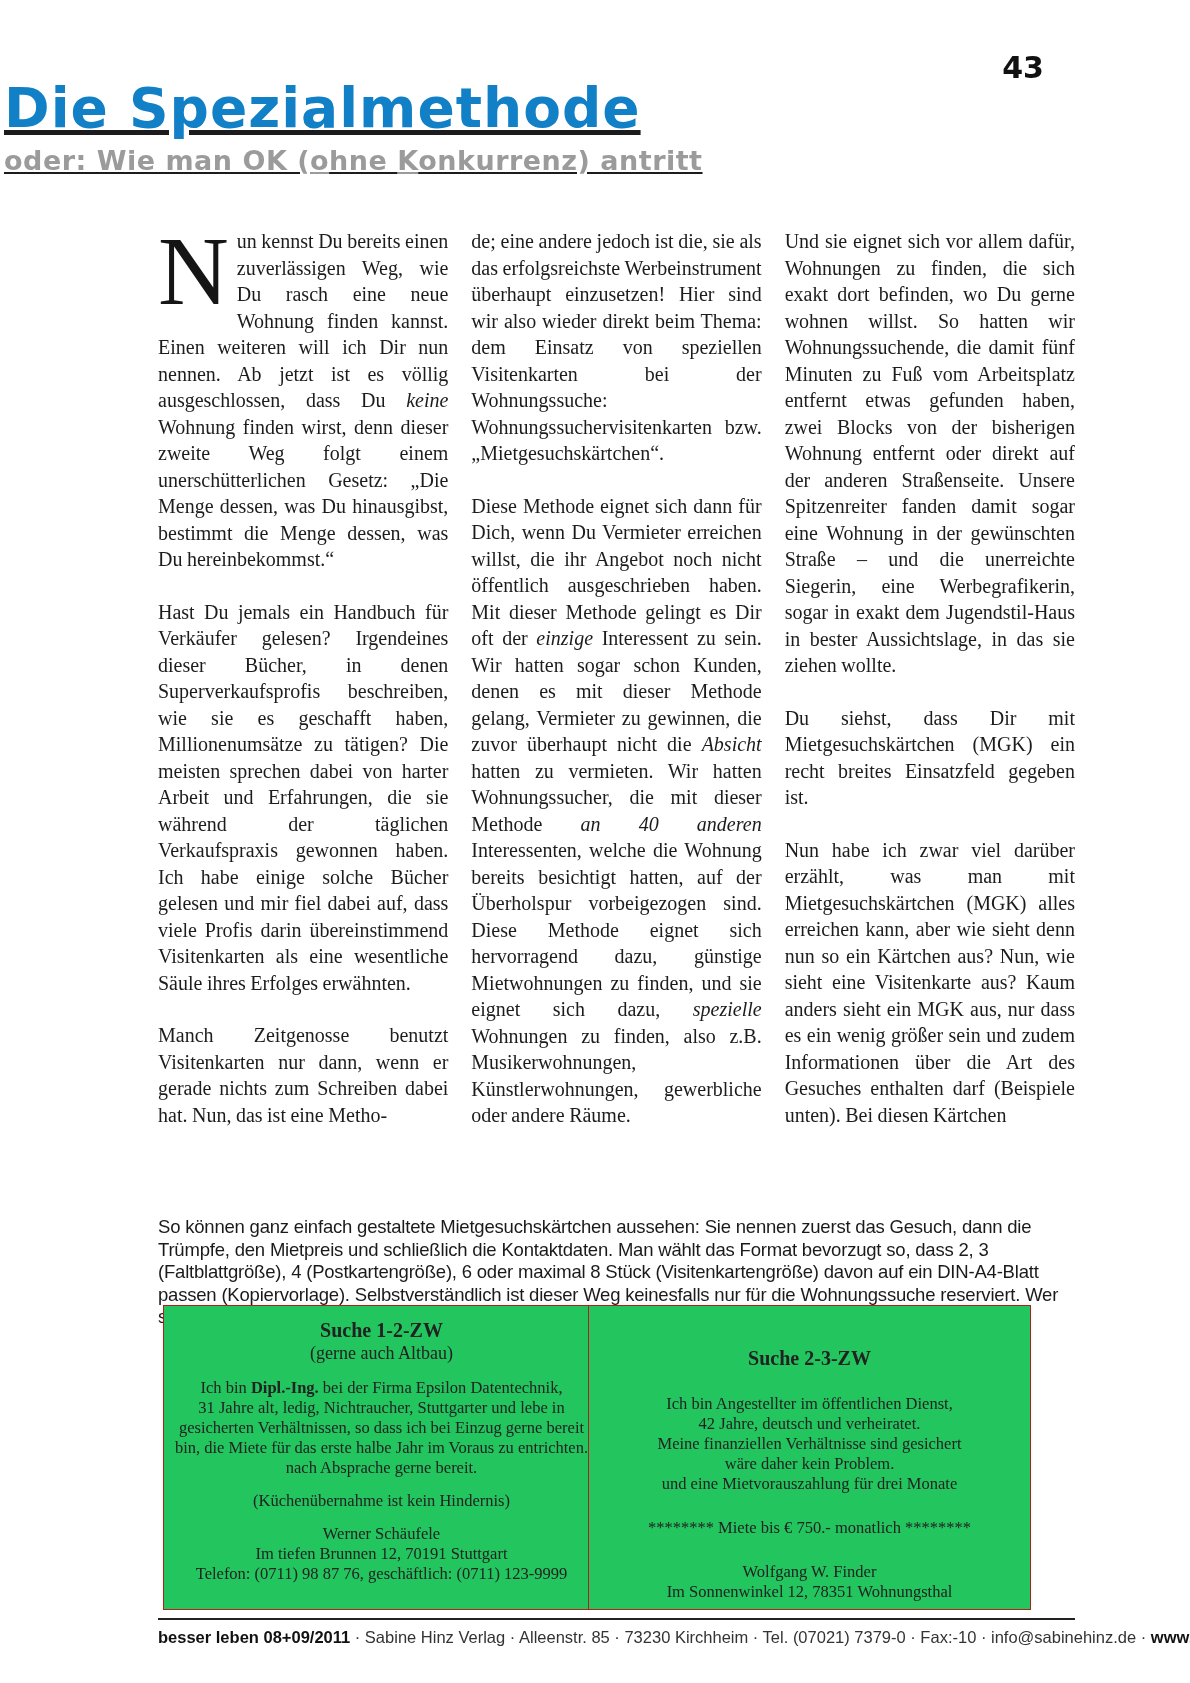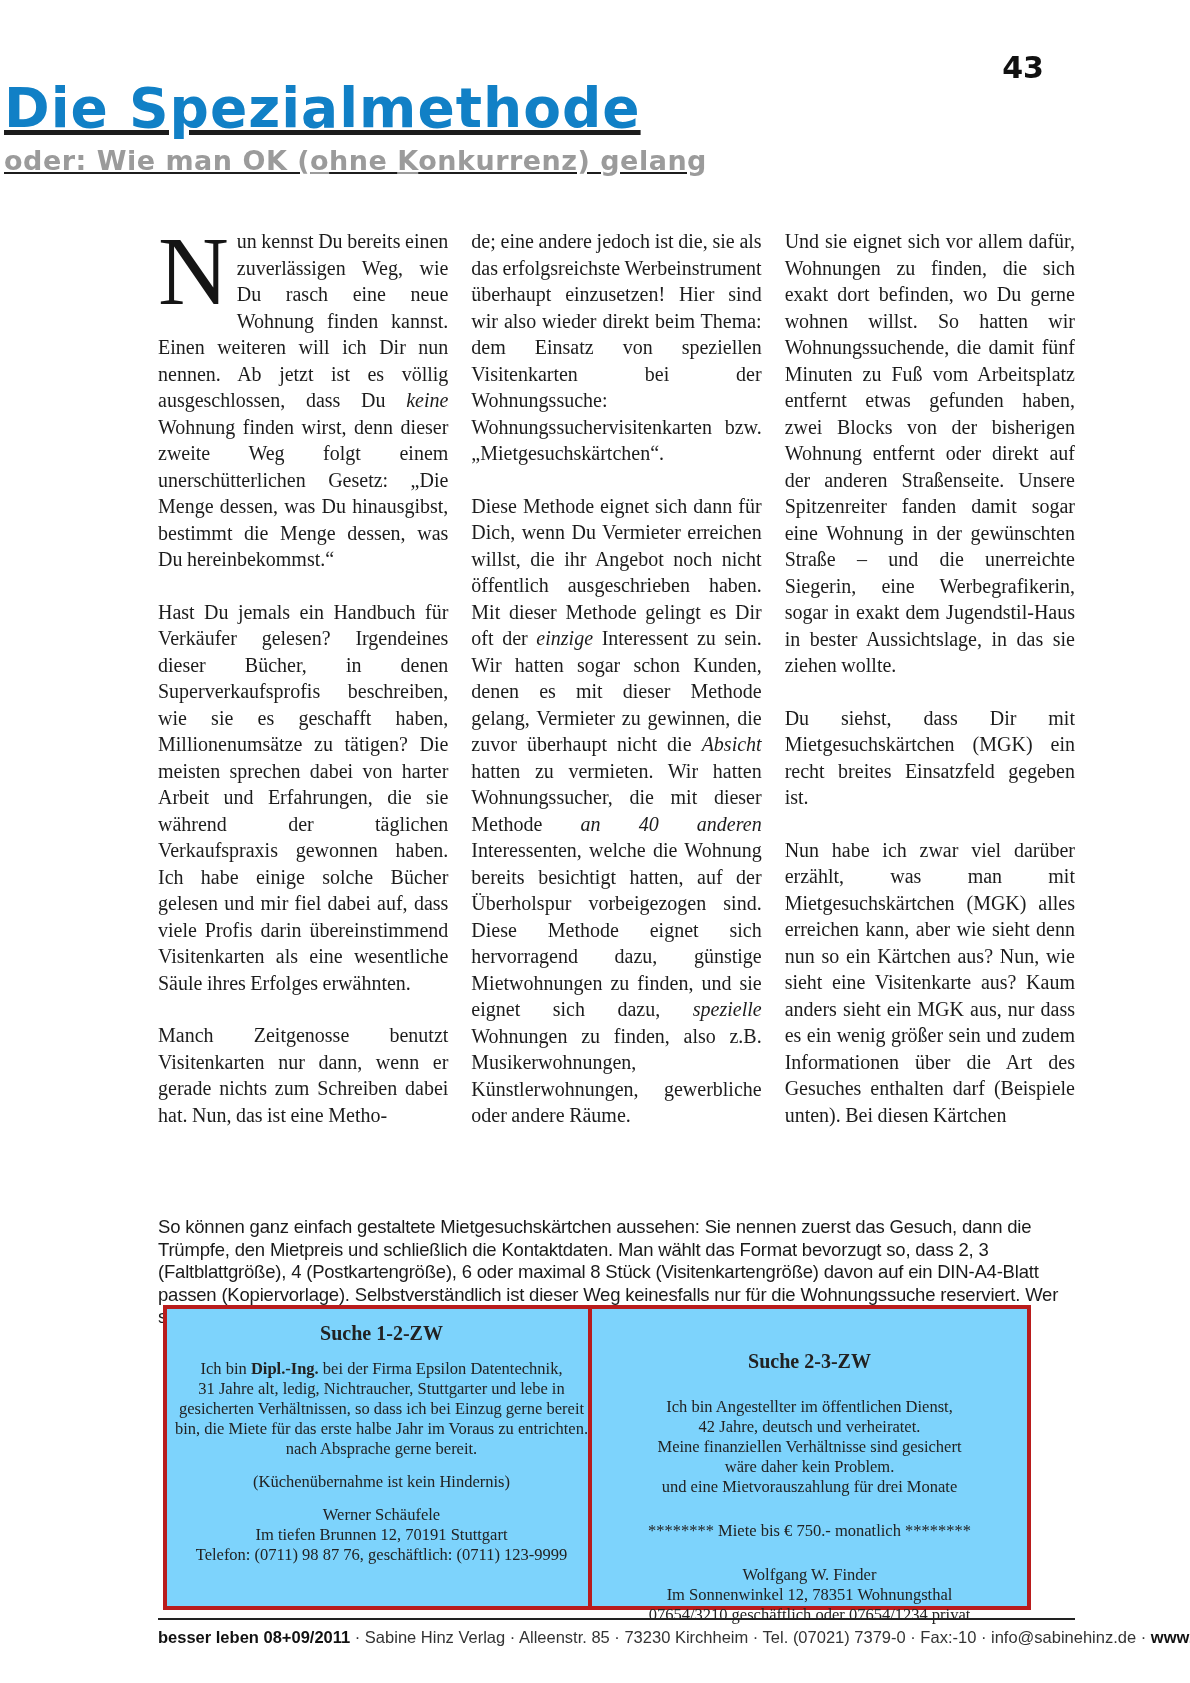--- a/index.html
+++ b/index.html
@@ -39,22 +39,22 @@
     font-family:"Liberation Serif",serif;color:#151515;
   }
   
   .intro-note{
     position:absolute;top:1216px;left:158px;width:920px;
     font-family:"Liberation Sans",sans-serif;font-size:18.5px;line-height:22.5px;
     letter-spacing:-0.2px;color:#1a1a1a;text-align:left;
   }
   
   .card{
-    position:absolute;top:1305px;height:305px;border:4px solid #b91c1c;
-    background:#7dd3fc;text-align:center;font-size:16.5px;line-height:20px;
+    position:absolute;top:1305px;height:305px;border:1px solid #b91c1c;
+    background:#22c55e;text-align:center;font-size:16.5px;line-height:20px;
     color:#222;box-sizing:border-box;padding:12px 6px 0 6px;
   }
   .card-left{left:163px;width:437px;}
   .card-right{left:588px;width:443px;}
   .card-title{font-weight:bold;font-size:20px;line-height:24px;}
   .card-subtitle{font-size:18px;line-height:22px;}
   .card-right .card-title{margin-top:28px;}
   .card-body{margin-top:14px;}
   .card-right .card-body{margin-top:24px;}
   .card-price{margin-top:13px;}
@@ -70,21 +70,21 @@
   }
   .footer b{color:#111;}
 </style>
 </head>
 <body>
 
 <div class="page-number">43</div>
 
 <div class="header">
   <div class="title" style="color: rgb(17, 128, 198);">Die Spezialmethode</div>
-  <div class="subtitle" style="color: rgb(155, 155, 155);"><span>oder: Wie man OK (</span><span style="text-decoration: underline;">o</span><span>hne </span><span style="text-decoration: underline;">K</span><span>onkurrenz) gelang</span></div>
+  <div class="subtitle" style="color: rgb(155, 155, 155);"><span>oder: Wie man OK (</span><span style="text-decoration: underline;">o</span><span>hne </span><span style="text-decoration: underline;">K</span><span>onkurrenz) antritt</span></div>
 </div>
 
 <div class="columns">
   <div class="col">
     <p class="para"><span class="dropcap">N</span><span><span>un kennst Du bereits einen zuverlässigen Weg, wie Du rasch eine neue Wohnung finden kannst. Einen weiteren will ich Dir nun nennen. Ab jetzt ist es völlig ausgeschlossen, dass Du </span><span style="font-style: italic;">keine</span><span> Wohnung finden wirst, denn dieser zweite Weg folgt einem unerschütterlichen Gesetz: „Die Menge dessen, was Du hinausgibst, bestimmt die Menge dessen, was Du hereinbekommst.“</span></span></p>
     <p class="para"><span>Hast Du jemals ein Handbuch für Verkäufer gelesen? Irgendeines dieser Bücher, in denen Superverkaufsprofis beschreiben, wie sie es geschafft haben, Millionenumsätze zu tätigen? Die meisten sprechen dabei von harter Arbeit und Erfahrungen, die sie während der täglichen Verkaufspraxis gewonnen haben. Ich habe einige solche Bücher gelesen und mir fiel dabei auf, dass viele Profis darin übereinstimmend Visitenkarten als eine wesentliche Säule ihres Erfolges erwähnten.</span></p>
     <p class="para"><span>Manch Zeitgenosse benutzt Visitenkarten nur dann, wenn er gerade nichts zum Schreiben dabei hat. Nun, das ist eine Metho-</span></p>
   </div>
   <div class="col">
     <p class="para"><span>de; eine andere jedoch ist die, sie als das erfolgsreichste Werbeinstrument überhaupt einzusetzen! Hier sind wir also wieder direkt beim Thema: dem Einsatz von speziellen Visitenkarten bei der Wohnungssuche: Wohnungssuchervisitenkarten bzw. „Mietgesuchskärtchen“.</span></p>
@@ -94,20 +94,21 @@
     <p class="para"><span>Und sie eignet sich vor allem dafür, Wohnungen zu finden, die sich exakt dort befinden, wo Du gerne wohnen willst. So hatten wir Wohnungssuchende, die damit fünf Minuten zu Fuß vom Arbeitsplatz entfernt etwas gefunden haben, zwei Blocks von der bisherigen Wohnung entfernt oder direkt auf der anderen Straßenseite. Unsere Spitzenreiter fanden damit sogar eine Wohnung in der gewünschten Straße – und die unerreichte Siegerin, eine Werbegrafikerin, sogar in exakt dem Jugendstil-Haus in bester Aussichtslage, in das sie ziehen wollte.</span></p>
     <p class="para"><span>Du siehst, dass Dir mit Mietgesuchskärtchen (MGK) ein recht breites Einsatzfeld gegeben ist.</span></p>
     <p class="para"><span>Nun habe ich zwar viel darüber erzählt, was man mit Mietgesuchskärtchen (MGK) alles erreichen kann, aber wie sieht denn nun so ein Kärtchen aus? Nun, wie sieht eine Visitenkarte aus? Kaum anders sieht ein MGK aus, nur dass es ein wenig größer sein und zudem Informationen über die Art des Gesuches enthalten darf (Beispiele unten). Bei diesen Kärtchen</span></p>
   </div>
 </div>
 
 <div class="intro-note">So können ganz einfach gestaltete Mietgesuchskärtchen aussehen: Sie nennen zuerst das Gesuch, dann die Trümpfe, den Mietpreis und schließlich die Kontaktdaten. Man wählt das Format bevorzugt so, dass 2, 3 (Faltblattgröße), 4 (Postkartengröße), 6 oder maximal 8 Stück (Visitenkartengröße) davon auf ein DIN-A4-Blatt passen (Kopiervorlage). Selbstverständlich ist dieser Weg keinesfalls nur für die Wohnungssuche reserviert. Wer sich's traut, kann auf dieselbe Weise natürlich auch einen Arbeitsplatz finden</div>
 
 <div class="card card-left">
   <div class="card-title">Suche 1-2-ZW</div>
+  <div class="card-subtitle">(gerne auch Altbau)</div>
   <div class="card-body">
       <div><span>Ich bin </span><b>Dipl.-Ing.</b><span> bei der Firma Epsilon Datentechnik,</span></div>
       <div>31 Jahre alt, ledig, Nichtraucher, Stuttgarter und lebe in</div>
       <div>gesicherten Verhältnissen, so dass ich bei Einzug gerne bereit</div>
       <div>bin, die Miete für das erste halbe Jahr im Voraus zu entrichten.</div>
       <div>nach Absprache gerne bereit.</div>
     </div>
   <div class="card-price">
       <div>(Küchenübernahme ist kein Hindernis)</div>
     </div>
@@ -126,19 +127,18 @@
       <div>Meine finanziellen Verhältnisse sind gesichert</div>
       <div>wäre daher kein Problem.</div>
       <div>und eine Mietvorauszahlung für drei Monate</div>
     </div>
   <div class="card-price">
       <div>******** Miete bis € 750.- monatlich ********</div>
     </div>
   <div class="card-contact">
       <div>Wolfgang W. Finder</div>
       <div>Im Sonnenwinkel 12, 78351 Wohnungsthal</div>
-      <div>07654/3210 geschäftlich oder 07654/1234 privat</div>
     </div>
 </div>
 
 <div class="footer">
   <span><b>besser leben 08+09/2011</b><span> · Sabine Hinz Verlag · Alleenstr. 85 · 73230 Kirchheim · Tel. (07021) 7379-0 · Fax:-10 · info@sabinehinz.de · </span><b>www.sabinehinz.de</b></span>
 </div>
 
 </body></html>

